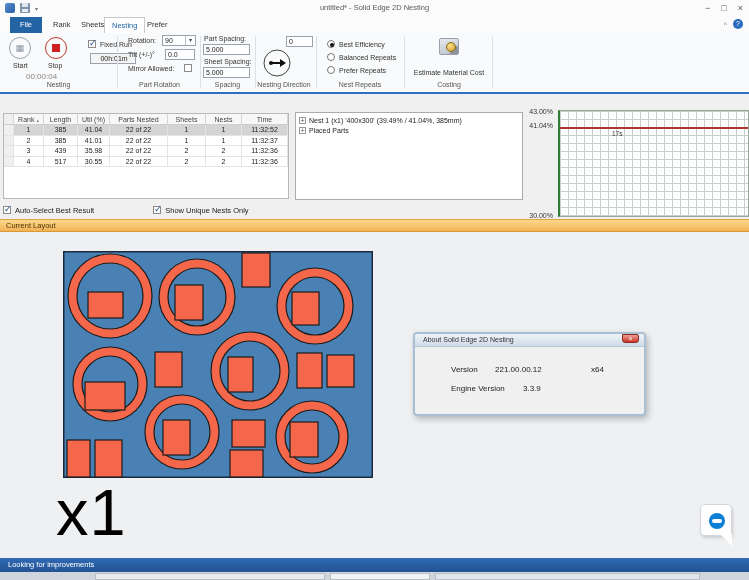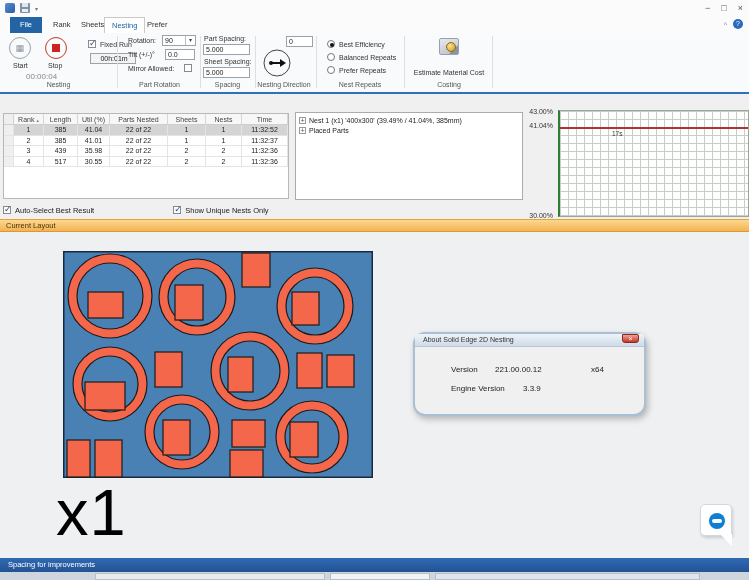--- a/index.html
+++ b/index.html
@@ -54,41 +54,41 @@
   .trow { display:flex; height:10.5px; line-height:10.5px; border-bottom:1px solid #e4e4e4; }
   .trow.hdr { height:11px; line-height:11px; background:#f7f7f7; color:#444; border-bottom:1px solid #cfcfcf; }
   .trow.sel { background:#d4d4d4; }
   .tc { text-align:center; border-right:1px solid #e4e4e4; overflow:hidden; white-space:nowrap; }
   .trow.hdr .tc { border-right:1px solid #d6d6d6; }
   .c0{width:10px; background:#efefef;} .c1{width:30px;} .c2{width:34px;} .c3{width:32px;} .c4{width:58px;} .c5{width:38px;} .c6{width:36px;} .c7{flex:1;}
   .sort-ico { font-size:5px; color:#888; }
   .tree { position:absolute; left:295px; top:16px; width:228px; height:88px; background:#fff; border:1px solid #ababab; font-size:7px; color:#222; padding:2px 3px; }
   .titem { display:flex; align-items:center; gap:3px; height:10px; white-space:nowrap; }
   .expander { width:7px; height:7px; border:1px solid #999; background:#fff; font-size:7px; line-height:5px; text-align:center; color:#555; flex:none; }
-  .chk-row { position:absolute; left:3px; top:107px; width:290px; height:14px; display:flex; align-items:center; gap:24px; font-size:7.5px; color:#222; }
+  .chk-row { position:absolute; left:3px; top:107px; width:290px; height:14px; display:flex; align-items:center; gap:4px; font-size:7.5px; color:#222; }
   .chk-row .item { display:flex; align-items:center; gap:4px; }
   .chk-row .item+.item { margin-left:55px; }
 
   
   .chart-labels { position:absolute; left:520px; top:14px; width:35px; height:107px; font-size:7px; color:#333; }
   .chart-labels span { position:absolute; right:2px; }
   .chart-grid { position:absolute; left:558px; top:14px; width:191px; height:107px; background:#fff;
      background-image:linear-gradient(#c6cfc6 1px, transparent 1px),linear-gradient(90deg,#c6cfc6 1px, transparent 1px);
      background-size:8px 8px; border:1px solid #9aa59a; border-left:2px solid #2e7d32; }
   .chart-line { position:absolute; left:0; width:100%; height:2px; background:#b03333; }
   .chart-ann { position:absolute; left:52px; font-size:6.5px; color:#333; }
 
   
   .layout-hd { position:absolute; left:0; top:219px; width:749px; height:13px; background:linear-gradient(#fcd88c,#f2b356); border-top:1px solid #e0a33f; border-bottom:1px solid #d99a34; font-size:7.5px; color:#4a3205; line-height:12px; padding-left:6px; }
   .canvas { position:absolute; left:0; top:232px; width:749px; height:326px; background:#eef0f2; }
   .sheet-svg { position:absolute; left:63px; top:19px; }
   .qty { position:absolute; left:56px; top:243px; font-size:65px; color:#000; letter-spacing:1px; }
 
   
-  .about { position:absolute; left:413px; top:100px; width:233px; height:84px; background:#f0f0f0; border:2px solid #a9bfd4; border-radius:12px; box-shadow:2px 3px 6px rgba(0,0,0,.25); }
+  .about { position:absolute; left:413px; top:100px; width:233px; height:84px; background:#f0f0f0; border:2px solid #a9bfd4; border-radius:4px; box-shadow:2px 3px 6px rgba(0,0,0,.25); }
   .about-tb { position:relative; height:13px; background:linear-gradient(#eef3f8,#cfdbe8); border-bottom:1px solid #b9c6d4; border-radius:2px 2px 0 0; font-size:7px; color:#333; line-height:12px; padding-left:8px; }
   .about-close { position:absolute; right:5px; top:0; width:17px; height:9px; background:linear-gradient(#f0a094,#c8362a); border:1px solid #8a2a20; border-radius:0 2px 3px 3px; color:#fff; font-size:7px; text-align:center; line-height:8px; }
   .about-row { position:absolute; font-size:8px; color:#222; }
 
   
   .tv { position:absolute; left:700px; top:272px; width:32px; height:32px; background:#fff; border:1px solid #d4d8dd; border-radius:5px 5px 0 5px; box-shadow:1px 2px 3px rgba(0,0,0,.15); }
   .tv:after { content:""; position:absolute; right:-1px; bottom:-11px; width:0; height:0; border-left:12px solid transparent; border-top:12px solid #fff; }
   .tv-logo { position:absolute; left:8px; top:8px; width:16px; height:16px; border-radius:50%; background:#0a7fd4; }
   .tv-logo:after { content:""; position:absolute; left:3px; top:6px; width:10px; height:4px; background:#fff; border-radius:2px; }
 
@@ -99,20 +99,21 @@
 </style>
 </head>
 <body>
 
 <div class="titlebar">
   <div class="qat">
     <div class="app-ico"></div>
     <div class="save-ico"></div>
     <span class="qat-arrow">▾</span>
   </div>
+  <div class="win-title">untitled* - Solid Edge 2D Nesting</div>
   <div class="win-btns">
     <span>−</span>
     <span>□</span>
     <span>×</span>
   </div>
 </div>
 
 <div class="tabsrow">
   <div class="tab tab-file">File</div>
   <div class="tab tab-parts">Rank</div>
@@ -315,20 +316,20 @@
     <span class="about-row" style="left:36px; top:50px;">Engine Version</span>
     <span class="about-row" style="left:108px; top:50px;">3.3.9</span>
   </div>
 
   <div class="tv">
     <div class="tv-logo"></div>
   </div>
 </div>
 
 <div class="statusbar">
-  <span>Spacing for improvements</span>
+  <span>Looking for improvements</span>
 </div>
 <div class="taskbar">
   <div style="left:95px; width:230px; background:#e9eaec; border:1px solid #b9bfc7;"></div>
   <div style="left:330px; width:100px; background:#f2f3f5; border:1px solid #b9bfc7;"></div>
   <div style="left:435px; width:265px; background:#dfe5ec; border:1px solid #b9bfc7;"></div>
   <div style="left:885px; width:0;"></div>
 </div>
 
 </body></html>

